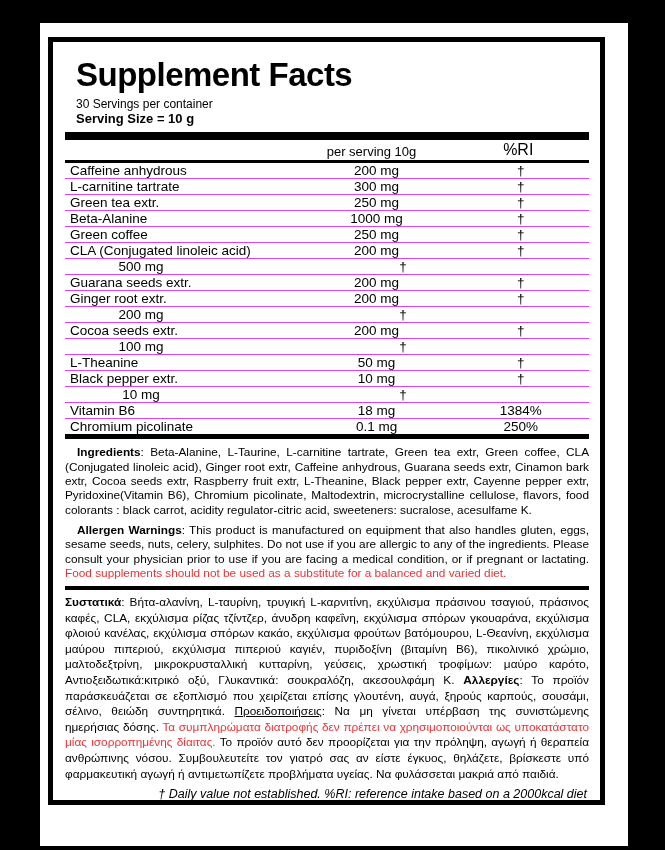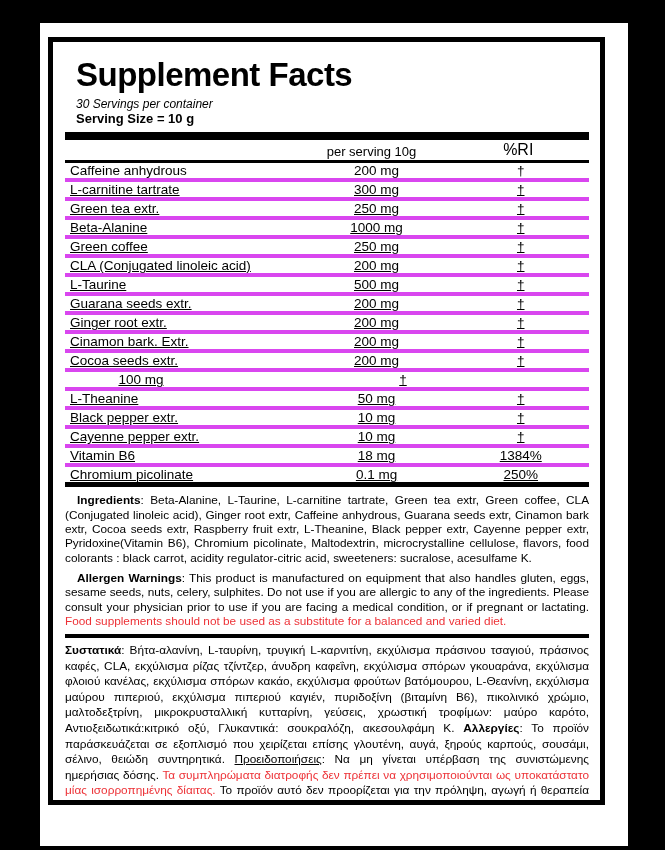--- a/index.html
+++ b/index.html
@@ -6,35 +6,35 @@
   body{width:665px;height:850px;position:relative;font-family:"Liberation Sans","DejaVu Sans",sans-serif;color:#000;}
   
   .outer-frame{position:absolute;left:0;top:0;width:665px;height:850px;box-sizing:border-box;
     border-style:solid;border-color:#000;border-width:23px 37px 4px 40px;background:#fff;}
   
   .label-box{position:absolute;left:48px;top:37px;width:557px;height:768px;box-sizing:border-box;
     border:5px solid #000;background:#fff;overflow:hidden;}
   .label-inner{padding:0 11px 0 12px;}
   .head-block{margin:16px 0 0 11px;}
   .title{font-size:33px;font-weight:bold;letter-spacing:-0.5px;line-height:1.05;}
-  .servings{font-size:12px;margin-top:5px;line-height:1.1;font-style:italic;}
+  .servings{font-size:12px;margin-top:5px;line-height:1.1;}
   .serving-size{font-size:13px;font-weight:bold;line-height:1.2;}
   .bar{background:#000;}
   .bar-8{height:8px;margin-top:6px;}
   .bar-5{height:5px;}
   .bar-4{height:4px;}
   .rule-3{height:3px;background:#000;}
   .cols-header{display:flex;align-items:flex-end;height:19px;padding-bottom:1px;}
   .col-name-sp{flex:0 0 44%;}
   .col-amount{flex:0 0 29%;text-align:center;}
   .col-ri{flex:1;text-align:center;}
   .cols-header .col-amount{font-size:13px;}
   .cols-header .col-ri{font-size:16px;}
   .facts-row{display:flex;align-items:flex-end;height:15px;font-size:13.5px;}
-  .facts-row + .facts-row{border-top:4px solid #d946ef;text-decoration:underline;}
+  .facts-row + .facts-row{border-top:1px solid #d946ef;}
   .facts-row .col-name{flex:0 0 44%;padding-left:5px;white-space:nowrap;}
   .para{font-size:11.8px;line-height:14.3px;text-align:justify;margin:6px 0 0 0;}
   .para b{font-weight:bold;padding-left:12px;}
   .red{color:var(--label-red,#ed3237);}
   .greek-para{font-size:11.8px;line-height:15.6px;text-align:justify;margin:5px 0 0 0;}
   .underl{text-decoration:underline;}
   .sep-rule{margin-top:6px;}
   .footnote{font-size:12.5px;font-style:italic;text-align:right;margin-top:5px;padding-right:2px;}
 </style>
 </head>
@@ -86,36 +86,34 @@
           <div class="col-name">Green coffee</div>
           <div class="col-amount">250 mg</div>
           <div class="col-ri">†</div>
         </div>
       <div class="facts-row">
           <div class="col-name">CLA (Conjugated linoleic acid)</div>
           <div class="col-amount">200 mg</div>
           <div class="col-ri">†</div>
         </div>
       <div class="facts-row">
-          <div class="col-name">L-Taurine</div>
           <div class="col-amount">500 mg</div>
           <div class="col-ri">†</div>
         </div>
       <div class="facts-row">
           <div class="col-name">Guarana seeds extr.</div>
           <div class="col-amount">200 mg</div>
           <div class="col-ri">†</div>
         </div>
       <div class="facts-row">
           <div class="col-name">Ginger root extr.</div>
           <div class="col-amount">200 mg</div>
           <div class="col-ri">†</div>
         </div>
       <div class="facts-row">
-          <div class="col-name">Cinamon bark. Extr.</div>
           <div class="col-amount">200 mg</div>
           <div class="col-ri">†</div>
         </div>
       <div class="facts-row">
           <div class="col-name">Cocoa seeds extr.</div>
           <div class="col-amount">200 mg</div>
           <div class="col-ri">†</div>
         </div>
       <div class="facts-row">
           <div class="col-amount">100 mg</div>
@@ -125,21 +123,20 @@
           <div class="col-name">L-Theanine</div>
           <div class="col-amount">50 mg</div>
           <div class="col-ri">†</div>
         </div>
       <div class="facts-row">
           <div class="col-name">Black pepper extr.</div>
           <div class="col-amount">10 mg</div>
           <div class="col-ri">†</div>
         </div>
       <div class="facts-row">
-          <div class="col-name">Cayenne pepper extr.</div>
           <div class="col-amount">10 mg</div>
           <div class="col-ri">†</div>
         </div>
       <div class="facts-row">
           <div class="col-name">Vitamin B6</div>
           <div class="col-amount">18 mg</div>
           <div class="col-ri">1384%</div>
         </div>
       <div class="facts-row">
           <div class="col-name">Chromium picolinate</div>

